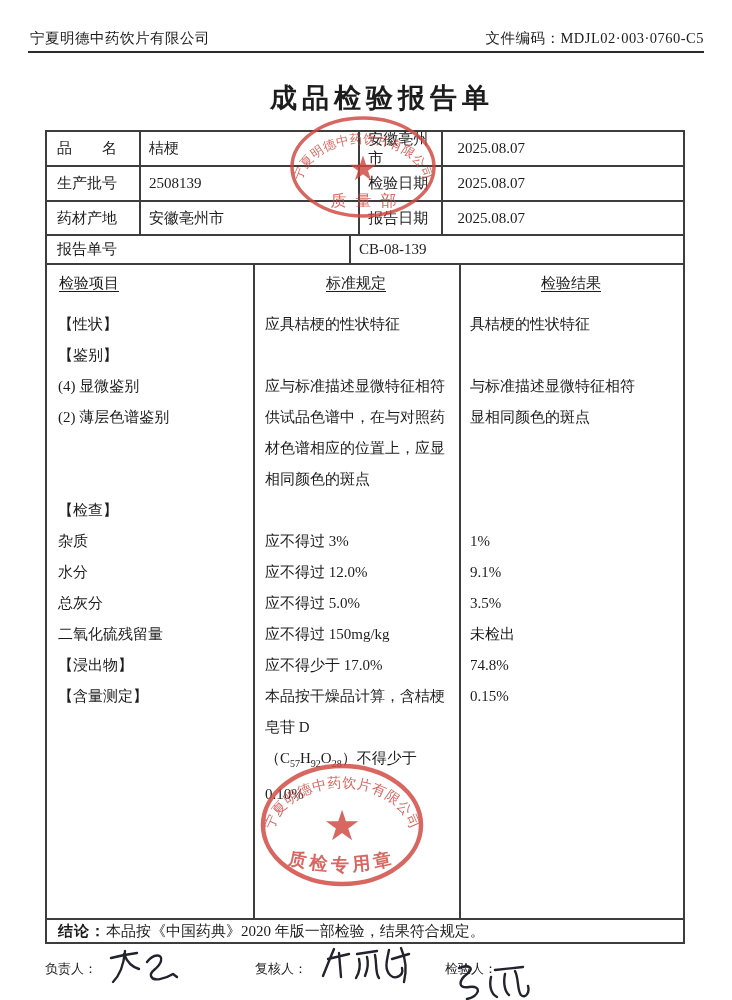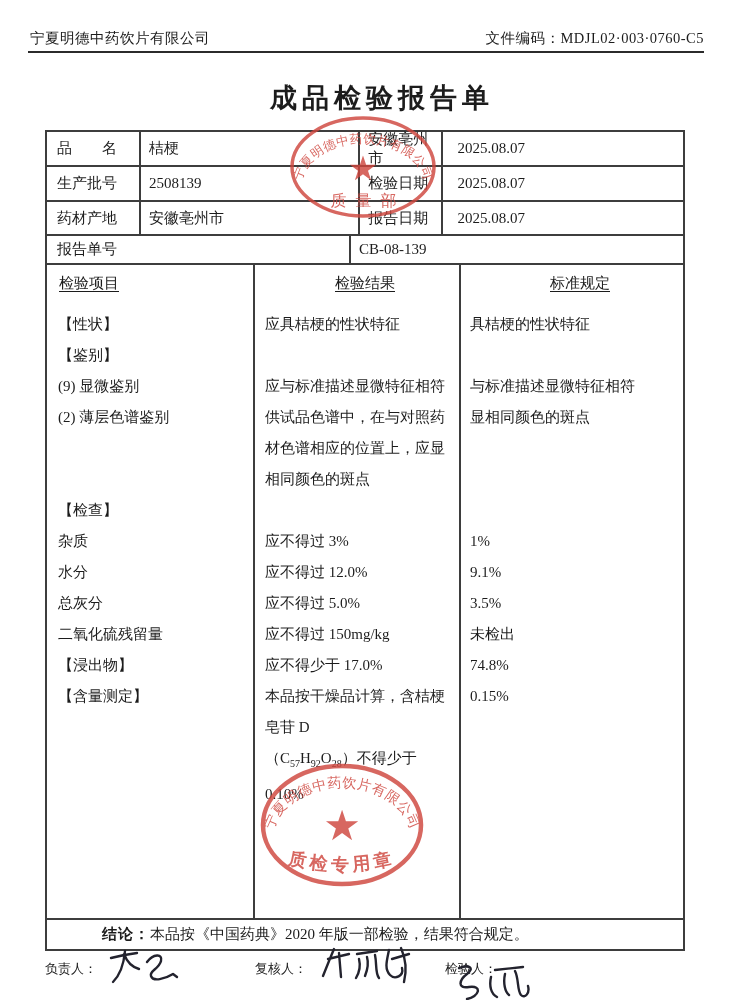--- a/index.html
+++ b/index.html
@@ -31,21 +31,21 @@
   .hc u{text-underline-offset:3px;}
   .hc1{width:206px;padding-left:12px;}
   .hc2{width:206px;text-align:center;}
   .hc3{width:224px;text-align:center;}
   .brow{display:flex;line-height:31px;}
   .bc1{width:206px;padding-left:11px;box-sizing:border-box;}
   .bc2{width:206px;padding:0 10px 0 12px;box-sizing:border-box;}
   .bc3{width:224px;padding-left:11px;box-sizing:border-box;}
   sub{font-size:10px;}
   
-  .concl{height:29px;display:flex;align-items:center;font-size:15px;padding-left:11px;margin-left:44px;}
+  .concl{height:22px;display:flex;align-items:center;font-size:15px;padding-left:11px;}
   .concl b{letter-spacing:1px;}
   
   .sigs{position:absolute;left:33px;top:948px;width:660px;height:56px;font-size:13px;}
   .sig{position:absolute;top:12px;display:flex;align-items:flex-start;}
   .sig svg{margin-top:-16px;margin-left:6px;}
   .s1{left:12px;}.s2{left:222px;}.s3{left:412px;flex-direction:column;}
   
   .stamp{position:absolute;opacity:0.82;}
   .stamp-top{left:288px;top:114px;}
   .stamp-bottom{left:258px;top:762px;}
@@ -87,36 +87,36 @@
       <div class="c-rl">报告单号</div>
       <div class="c-rv">CB-08-139</div>
     </div>
 
     <div class="main">
       <div class="vline vl1"></div>
       <div class="vline vl2"></div>
 
       <div class="hrow">
         <div class="hc hc1"><u>检验项目</u></div>
+        <div class="hc hc2"><u>标准规定</u></div>
         <div class="hc hc3"><u>检验结果</u></div>
-        <div class="hc hc2"><u>标准规定</u></div>
       </div>
 
       <div class="brow">
         <div class="bc1">【性状】</div>
         <div class="bc2">应具桔梗的性状特征</div>
         <div class="bc3">具桔梗的性状特征</div>
       </div>
       <div class="brow">
         <div class="bc1">【鉴别】</div>
         <div class="bc2"></div>
         <div class="bc3"></div>
       </div>
       <div class="brow">
-        <div class="bc1">(9) 显微鉴别</div>
+        <div class="bc1">(4) 显微鉴别</div>
         <div class="bc2">应与标准描述显微特征相符</div>
         <div class="bc3">与标准描述显微特征相符</div>
       </div>
       <div class="brow">
         <div class="bc1">(2) 薄层色谱鉴别</div>
         <div class="bc2">供试品色谱中，在与对照药材色谱相应的位置上，应显相同颜色的斑点</div>
         <div class="bc3">显相同颜色的斑点</div>
       </div>
       <div class="brow">
         <div class="bc1">【检查】</div>

